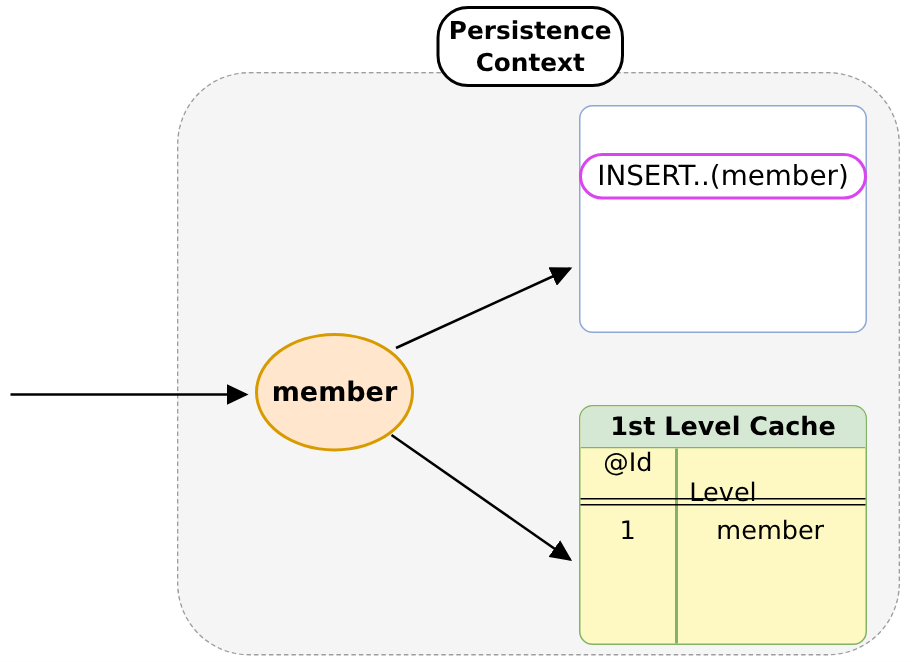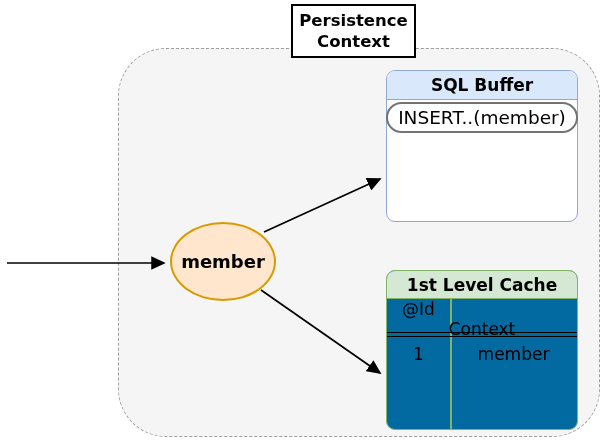--- a/index.html
+++ b/index.html
@@ -31,21 +31,21 @@
     z-index: 2;
     pointer-events: none;
   }
   
   .title-box {
     position: absolute;
     left: 291px; top: 4px;
     width: 125px; height: 54px;
     background: #ffffff;
     border: 2.5px solid #000;
-    border-radius: 0;
+    border-radius: 21px;
     display: flex; align-items: center; justify-content: center;
     text-align: center;
     font-size: 16.5px;
     font-weight: bold;
     line-height: 1.28;
     z-index: 3;
   }
   
   .persist-label {
     position: absolute;
@@ -87,32 +87,32 @@
     border-radius: 8px 8px 0 0;
     display: flex; align-items: center; justify-content: center;
     font-size: 17px;
     font-weight: bold;
   }
   .insert-pill {
     position: absolute;
     left: -1px; right: -1px; top: 31px;
     height: 31px;
     background: #ffffff;
-    border: 2px solid #737373;
+    border: 2px solid #d946ef;
     border-radius: 16px;
     display: flex; align-items: center; justify-content: center;
     font-size: 18.5px;
     white-space: nowrap;
   }
   
   .cache-table {
     position: absolute;
     left: 386px; top: 270px;
     width: 192px; height: 160px;
-    background: #0369a1;
+    background: #fef9c3;
     border: 1.5px solid var(--green-stroke, #82b366);
     border-radius: 9px;
     z-index: 3;
   }
   .cache-table .box-header {
     position: absolute;
     left: 0; top: 0; right: 0;
     height: 28px;
     background: var(--green-header-fill, #d5e8d4);
     border-bottom: 1px solid var(--green-stroke, #82b366);
@@ -179,32 +179,31 @@
   <div class="title-box">
     <span>Persistence Context</span>
   </div>
 
 
   <div class="member-ellipse">
     <span>member</span>
   </div>
 
   <div class="sql-buffer">
-    <div class="box-header">SQL Buffer</div>
     <div class="insert-pill">
       <span>INSERT..(member)</span>
     </div>
   </div>
 
   <div class="cache-table">
     <div class="box-header">1st Level Cache</div>
     <div class="cache-vdivider"></div>
     <div class="cache-colheads">
       <div class="cell-id">@Id</div>
-      <div class="cell-entity">Context</div>
+      <div class="cell-entity">Level</div>
     </div>
     <div class="cache-doubleline"></div>
     <div class="cache-row">
       <div class="cell-id">1</div>
       <div class="cell-entity">member</div>
     </div>
   </div>
 
 </div>
 

